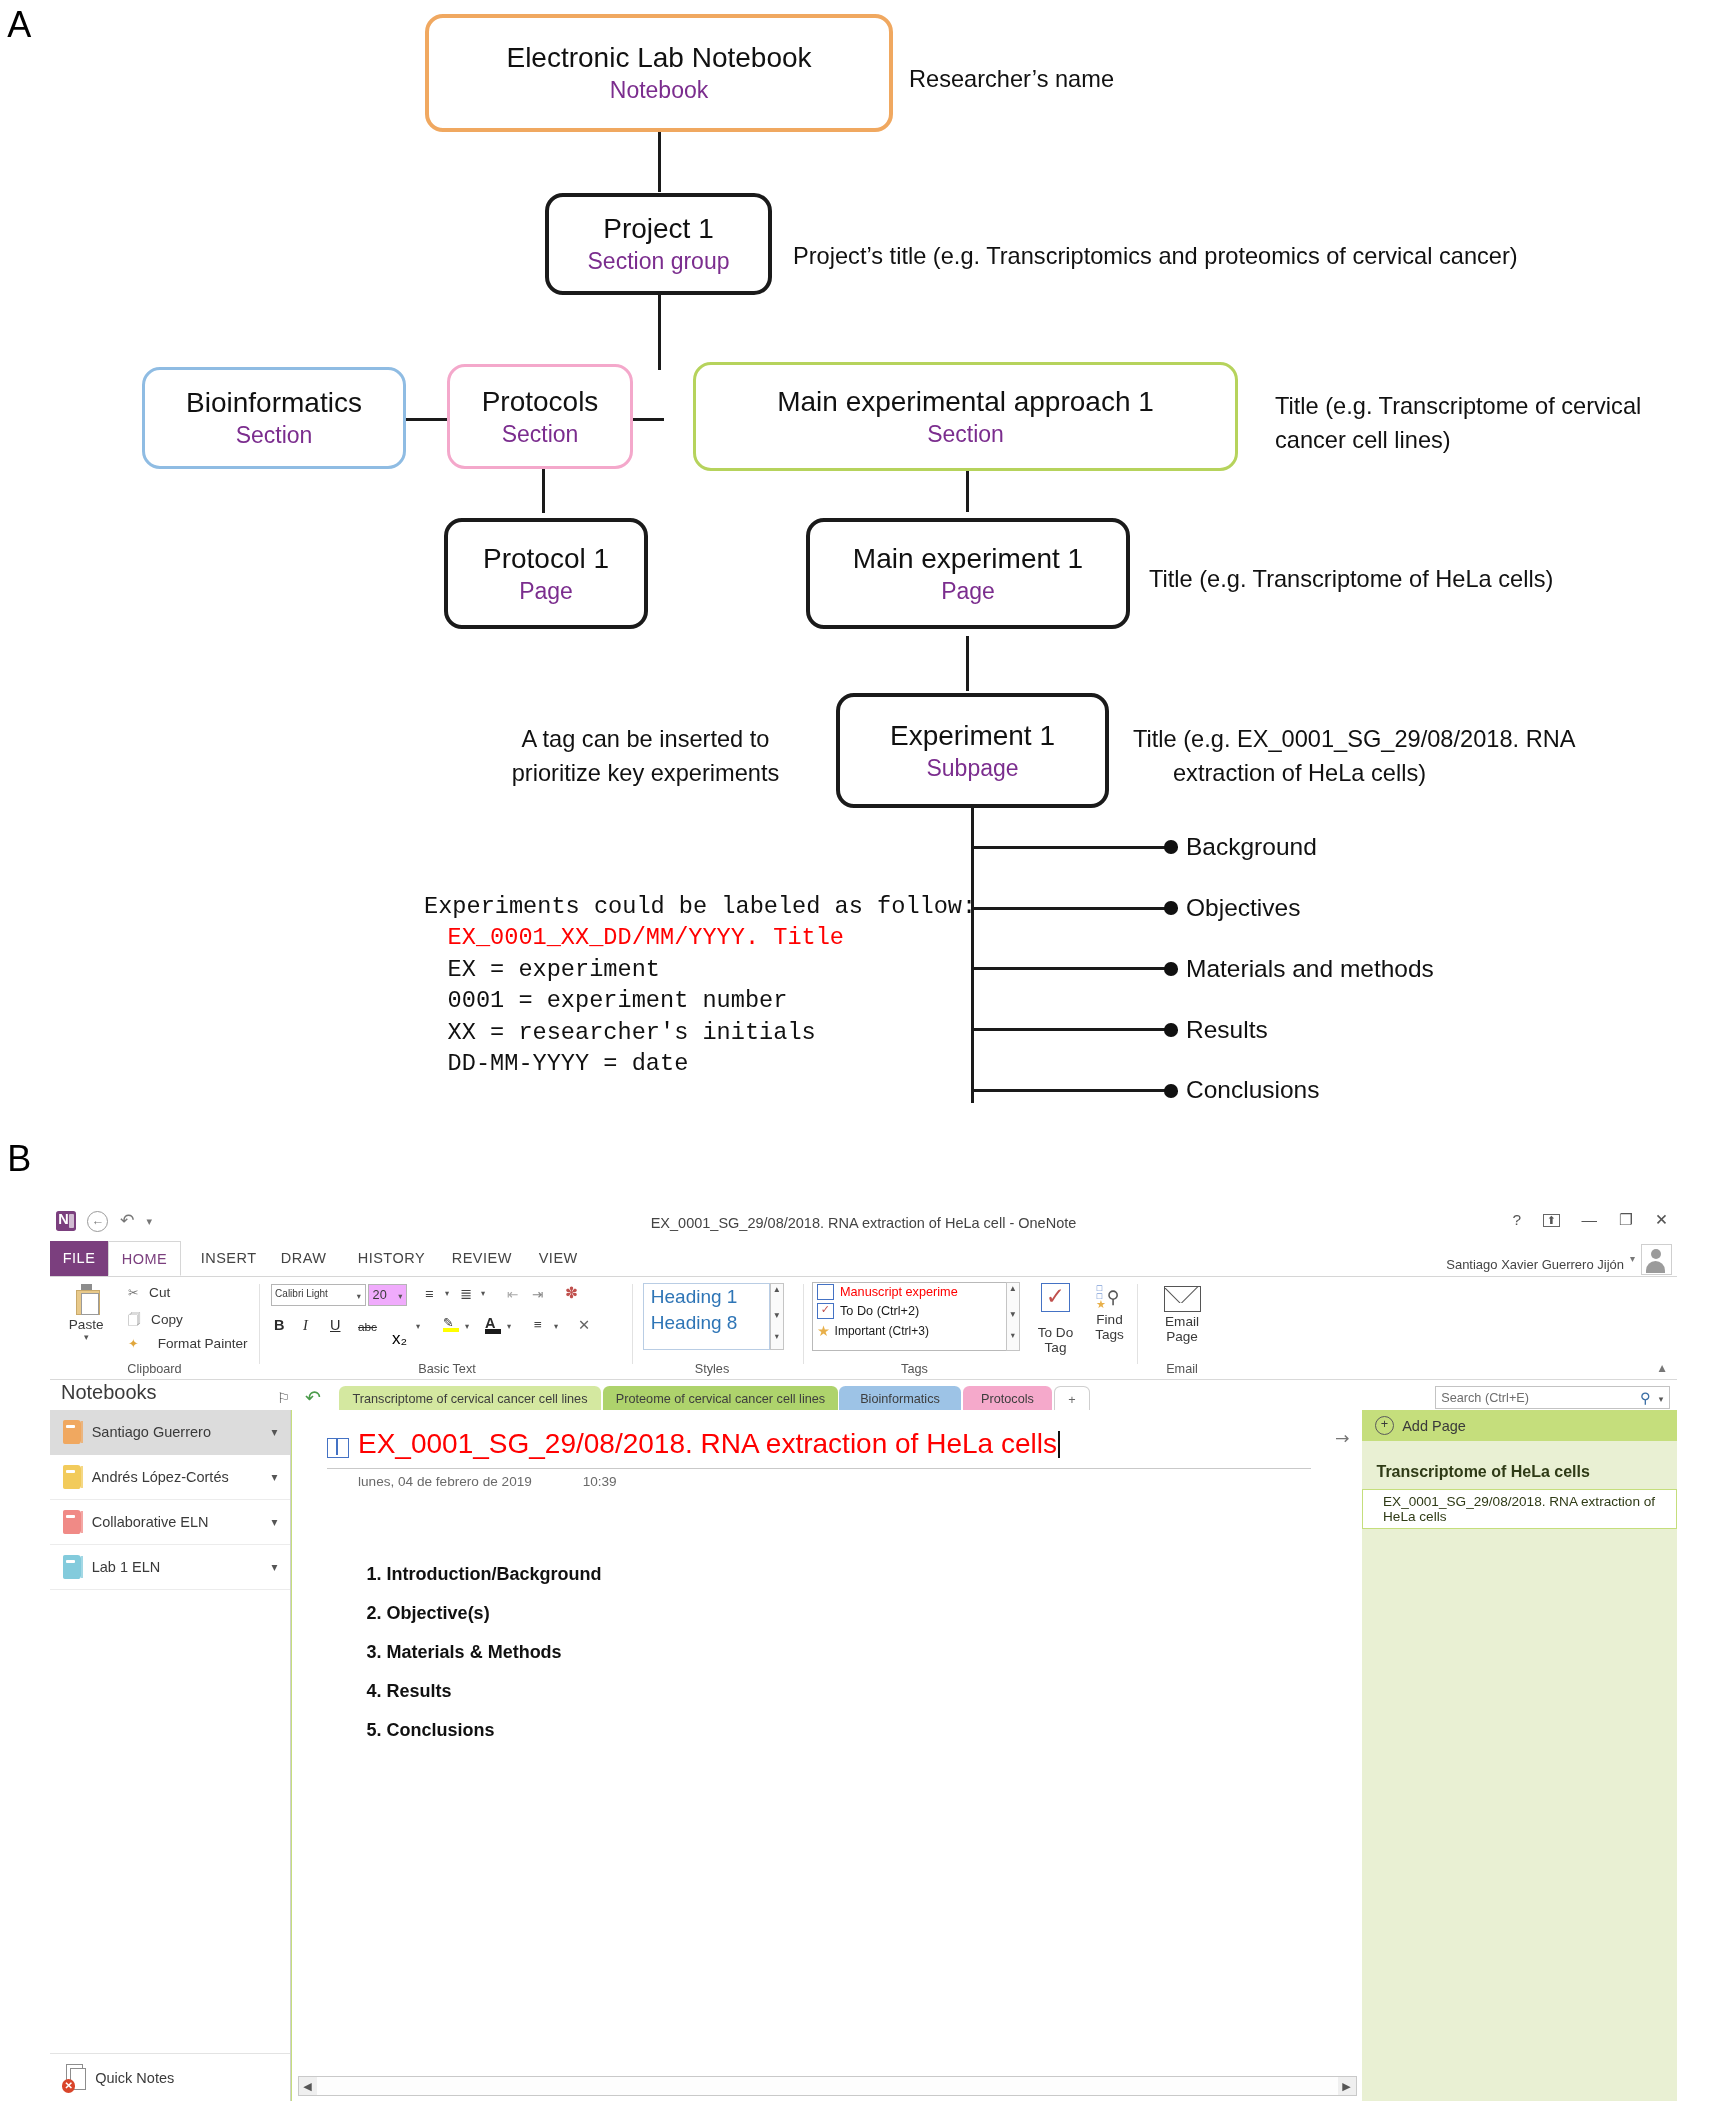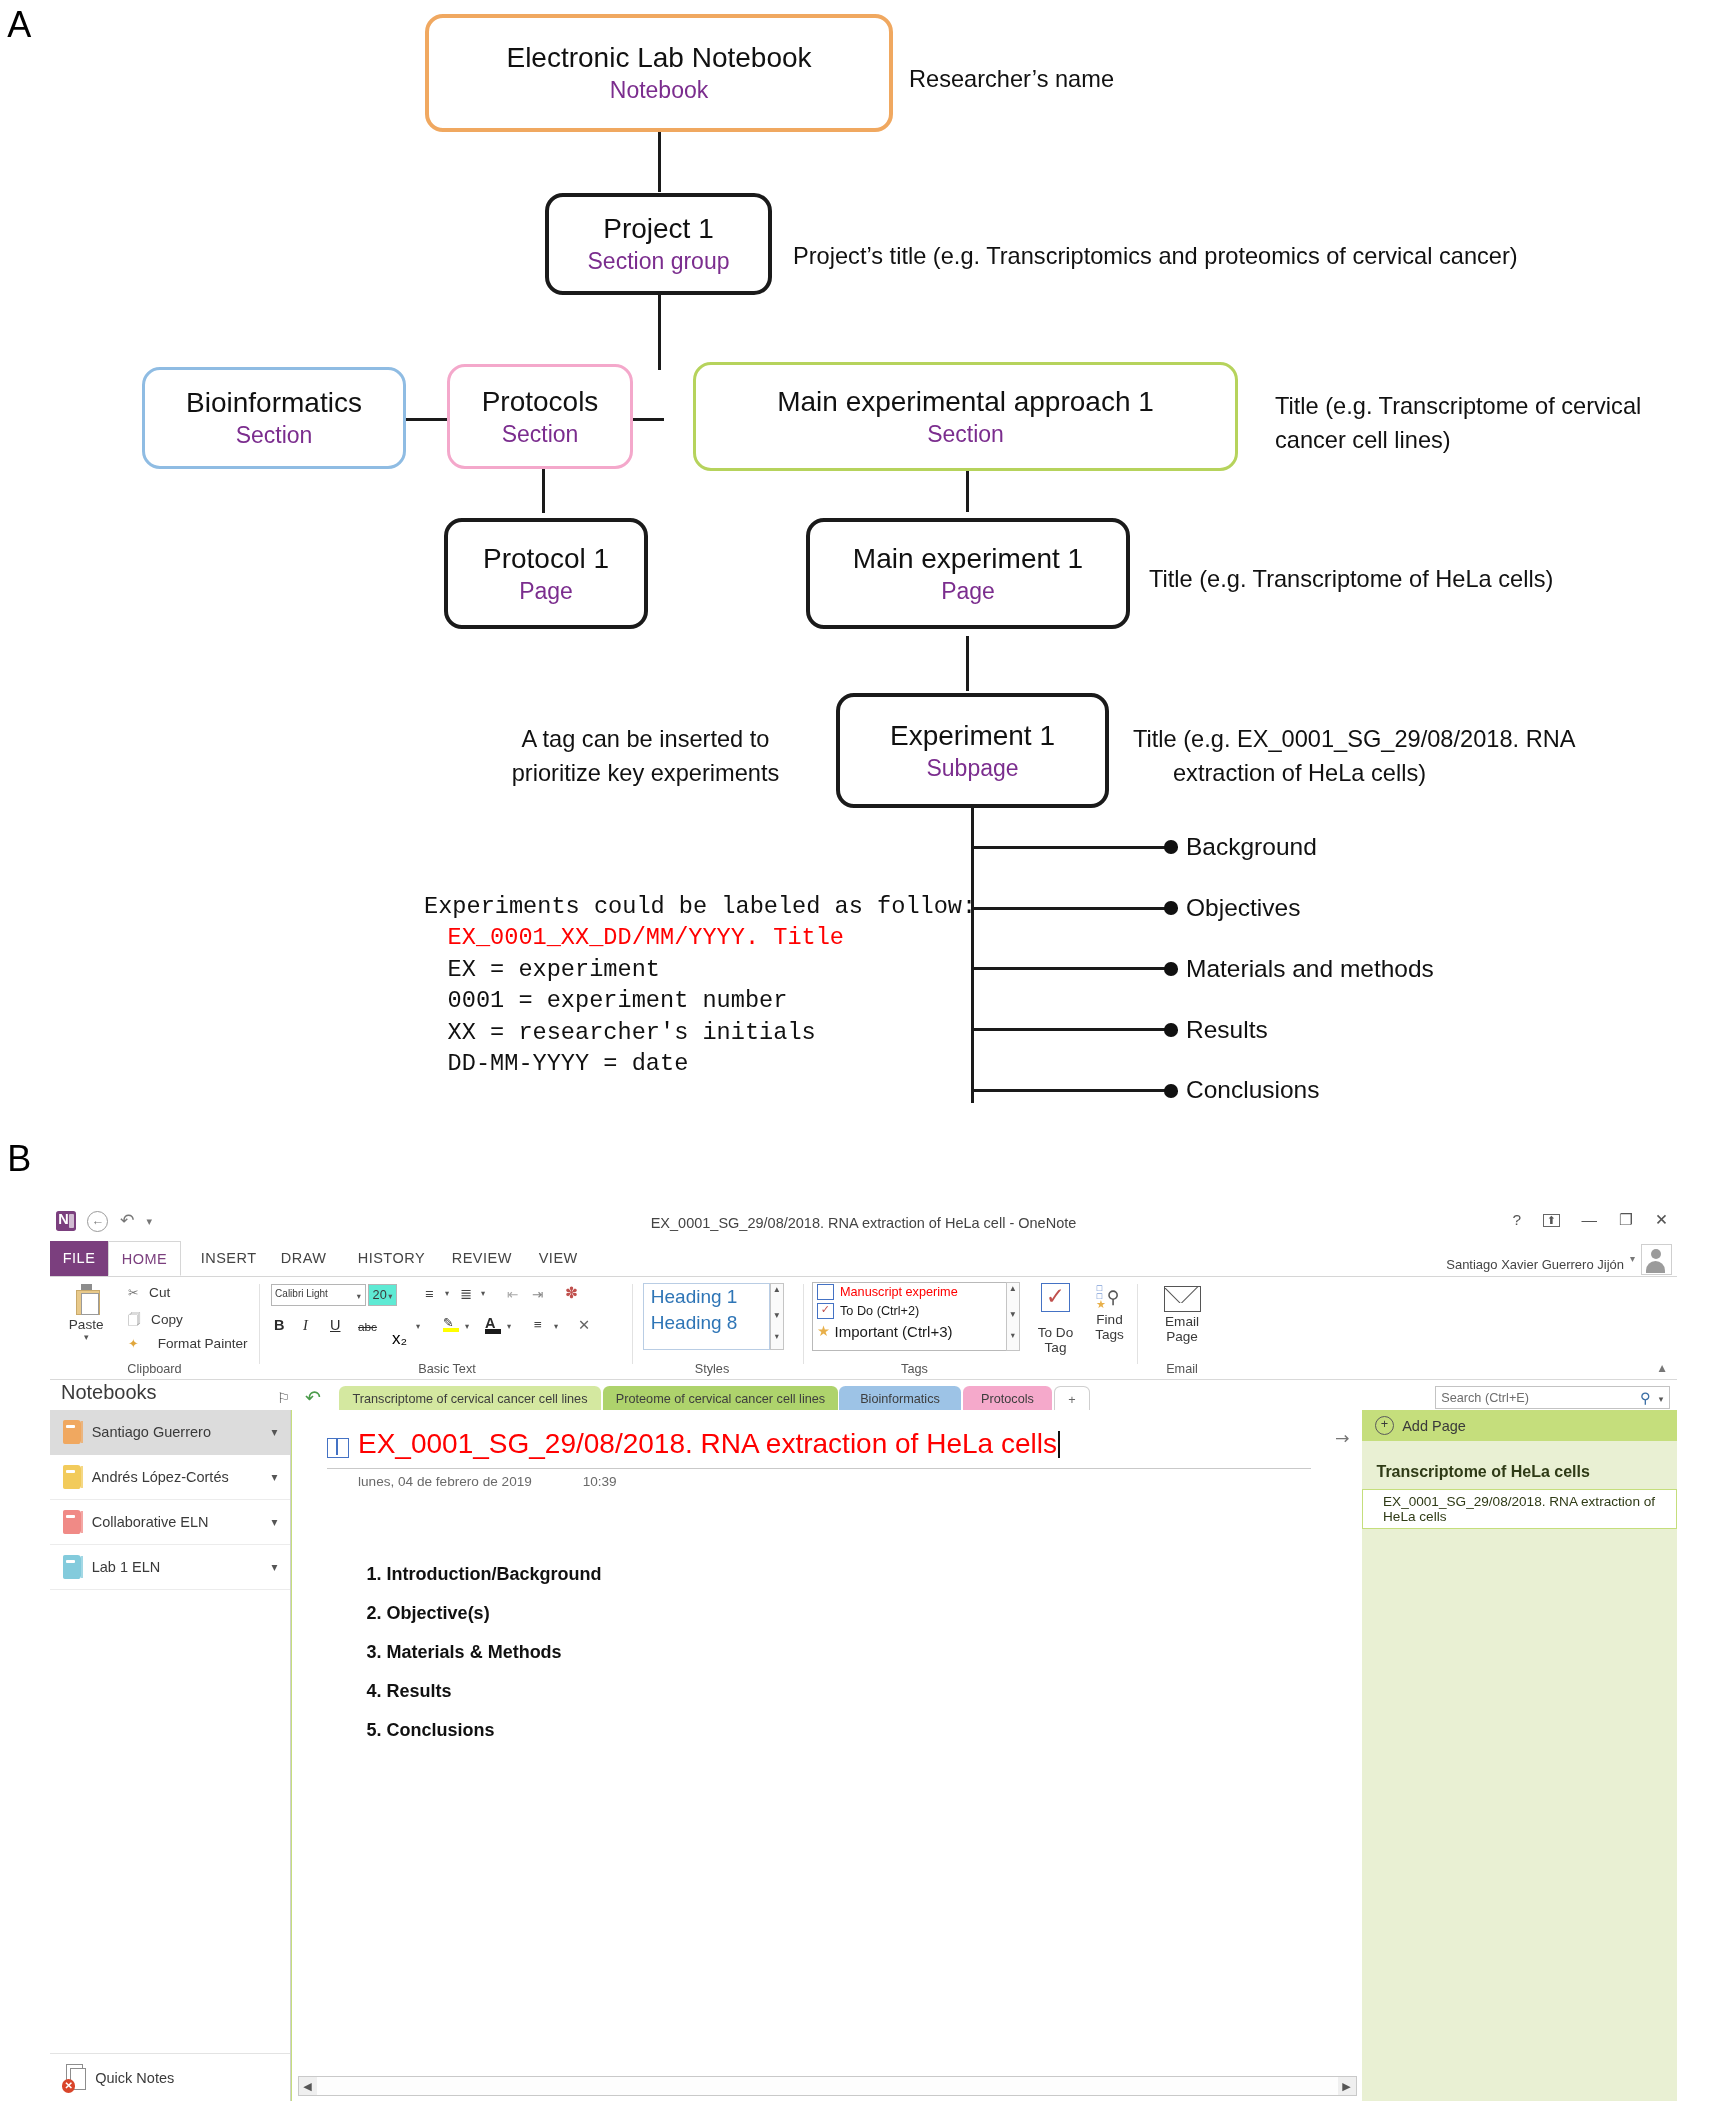--- a/index.html
+++ b/index.html
@@ -327,21 +327,21 @@
       </div>
       <div class="glabel">Clipboard</div>
     </div>
     <div class="rsep" style="left:209px;"></div>
 
     <div class="rgroup" style="left:215px;width:364px;">
       <div style="position:absolute;left:5.5px;top:7.3px;width:95px;height:22px;border:0.9px solid #b5b5b5;background:#fff;box-sizing:border-box;">
         <span class="mini" style="position:absolute;left:3.6px;top:2.7px;font-size:10px;">Calibri Light</span>
         <span style="position:absolute;right:3.6px;top:5.5px;font-size:8.2px;color:#555;">▾</span>
       </div>
-      <div style="position:absolute;left:103px;top:7.3px;width:29px;height:22px;border:0.9px solid #b5b5b5;background:#5eead4;box-sizing:border-box;">
+      <div style="position:absolute;left:103px;top:7.3px;width:39px;height:22px;border:0.9px solid #b5b5b5;background:#f0abfc;box-sizing:border-box;">
         <span class="mini" style="position:absolute;left:3.6px;top:2.7px;font-size:12.7px;">20</span>
         <span style="position:absolute;right:3.6px;top:5.5px;font-size:8.2px;color:#555;">▾</span>
       </div>
       <div style="position:absolute;left:160px;top:9px;font-size:14.5px;color:#444;">≡</div>
       <div style="position:absolute;left:180px;top:11px;font-size:8.2px;color:#555;">▾</div>
       <div style="position:absolute;left:195px;top:9px;font-size:14.5px;color:#444;">≣</div>
       <div style="position:absolute;left:216px;top:11px;font-size:8.2px;color:#555;">▾</div>
       <div style="position:absolute;left:242px;top:9px;font-size:13.6px;color:#aaa;">⇤</div>
       <div style="position:absolute;left:267px;top:9px;font-size:13.6px;color:#888;">⇥</div>
       <div style="position:absolute;left:300px;top:7.3px;font-size:15.5px;color:#C0504D;">✽</div>
@@ -390,21 +390,21 @@
         <div style="display:flex;align-items:center;margin:1.8px 0 0 4.5px;">
           <span style="width:14.5px;height:13.6px;border:1.2px solid #4472C4;display:inline-block;flex:none;"></span>
           <span style="margin-left:6.4px;font-size:12.7px;color:#FF0000;white-space:nowrap;overflow:hidden;">Manuscript experime</span>
         </div>
         <div style="display:flex;align-items:center;margin:3.6px 0 0 4.5px;">
           <span style="width:14.5px;height:13.6px;border:1.2px solid #4472C4;display:inline-block;flex:none;color:#C0504D;font-size:11px;line-height:11.8px;text-align:center;">✓</span>
           <span style="margin-left:6.4px;font-size:12.7px;color:#1a1a1a;">To Do (Ctrl+2)</span>
         </div>
         <div style="display:flex;align-items:center;margin:3.6px 0 0 4.5px;">
           <span style="font-size:14.5px;color:#E8B04B;flex:none;">★</span>
-          <span style="margin-left:4.5px;font-size:15px;color:#1a1a1a;">Important (Ctrl+3)</span>
+          <span style="margin-left:4.5px;font-size:12px;color:#1a1a1a;">Important (Ctrl+3)</span>
         </div>
       </div>
       <div style="position:absolute;left:198px;top:4.5px;width:13.6px;height:69px;border:0.9px solid #c5c5c5;background:#fafafa;box-sizing:border-box;font-size:8.2px;color:#555;text-align:center;">
         <div style="margin-top:1.8px;">▲</div>
         <div style="margin-top:16.4px;">▼</div>
         <div style="margin-top:11px;">▾</div>
       </div>
 
       <div style="position:absolute;left:222px;top:5.5px;width:51px;text-align:center;">
         <div style="width:27px;height:27px;border:1.5px solid #4472C4;margin:0 auto;color:#C0504D;font-size:23px;line-height:24.5px;">✓</div>

